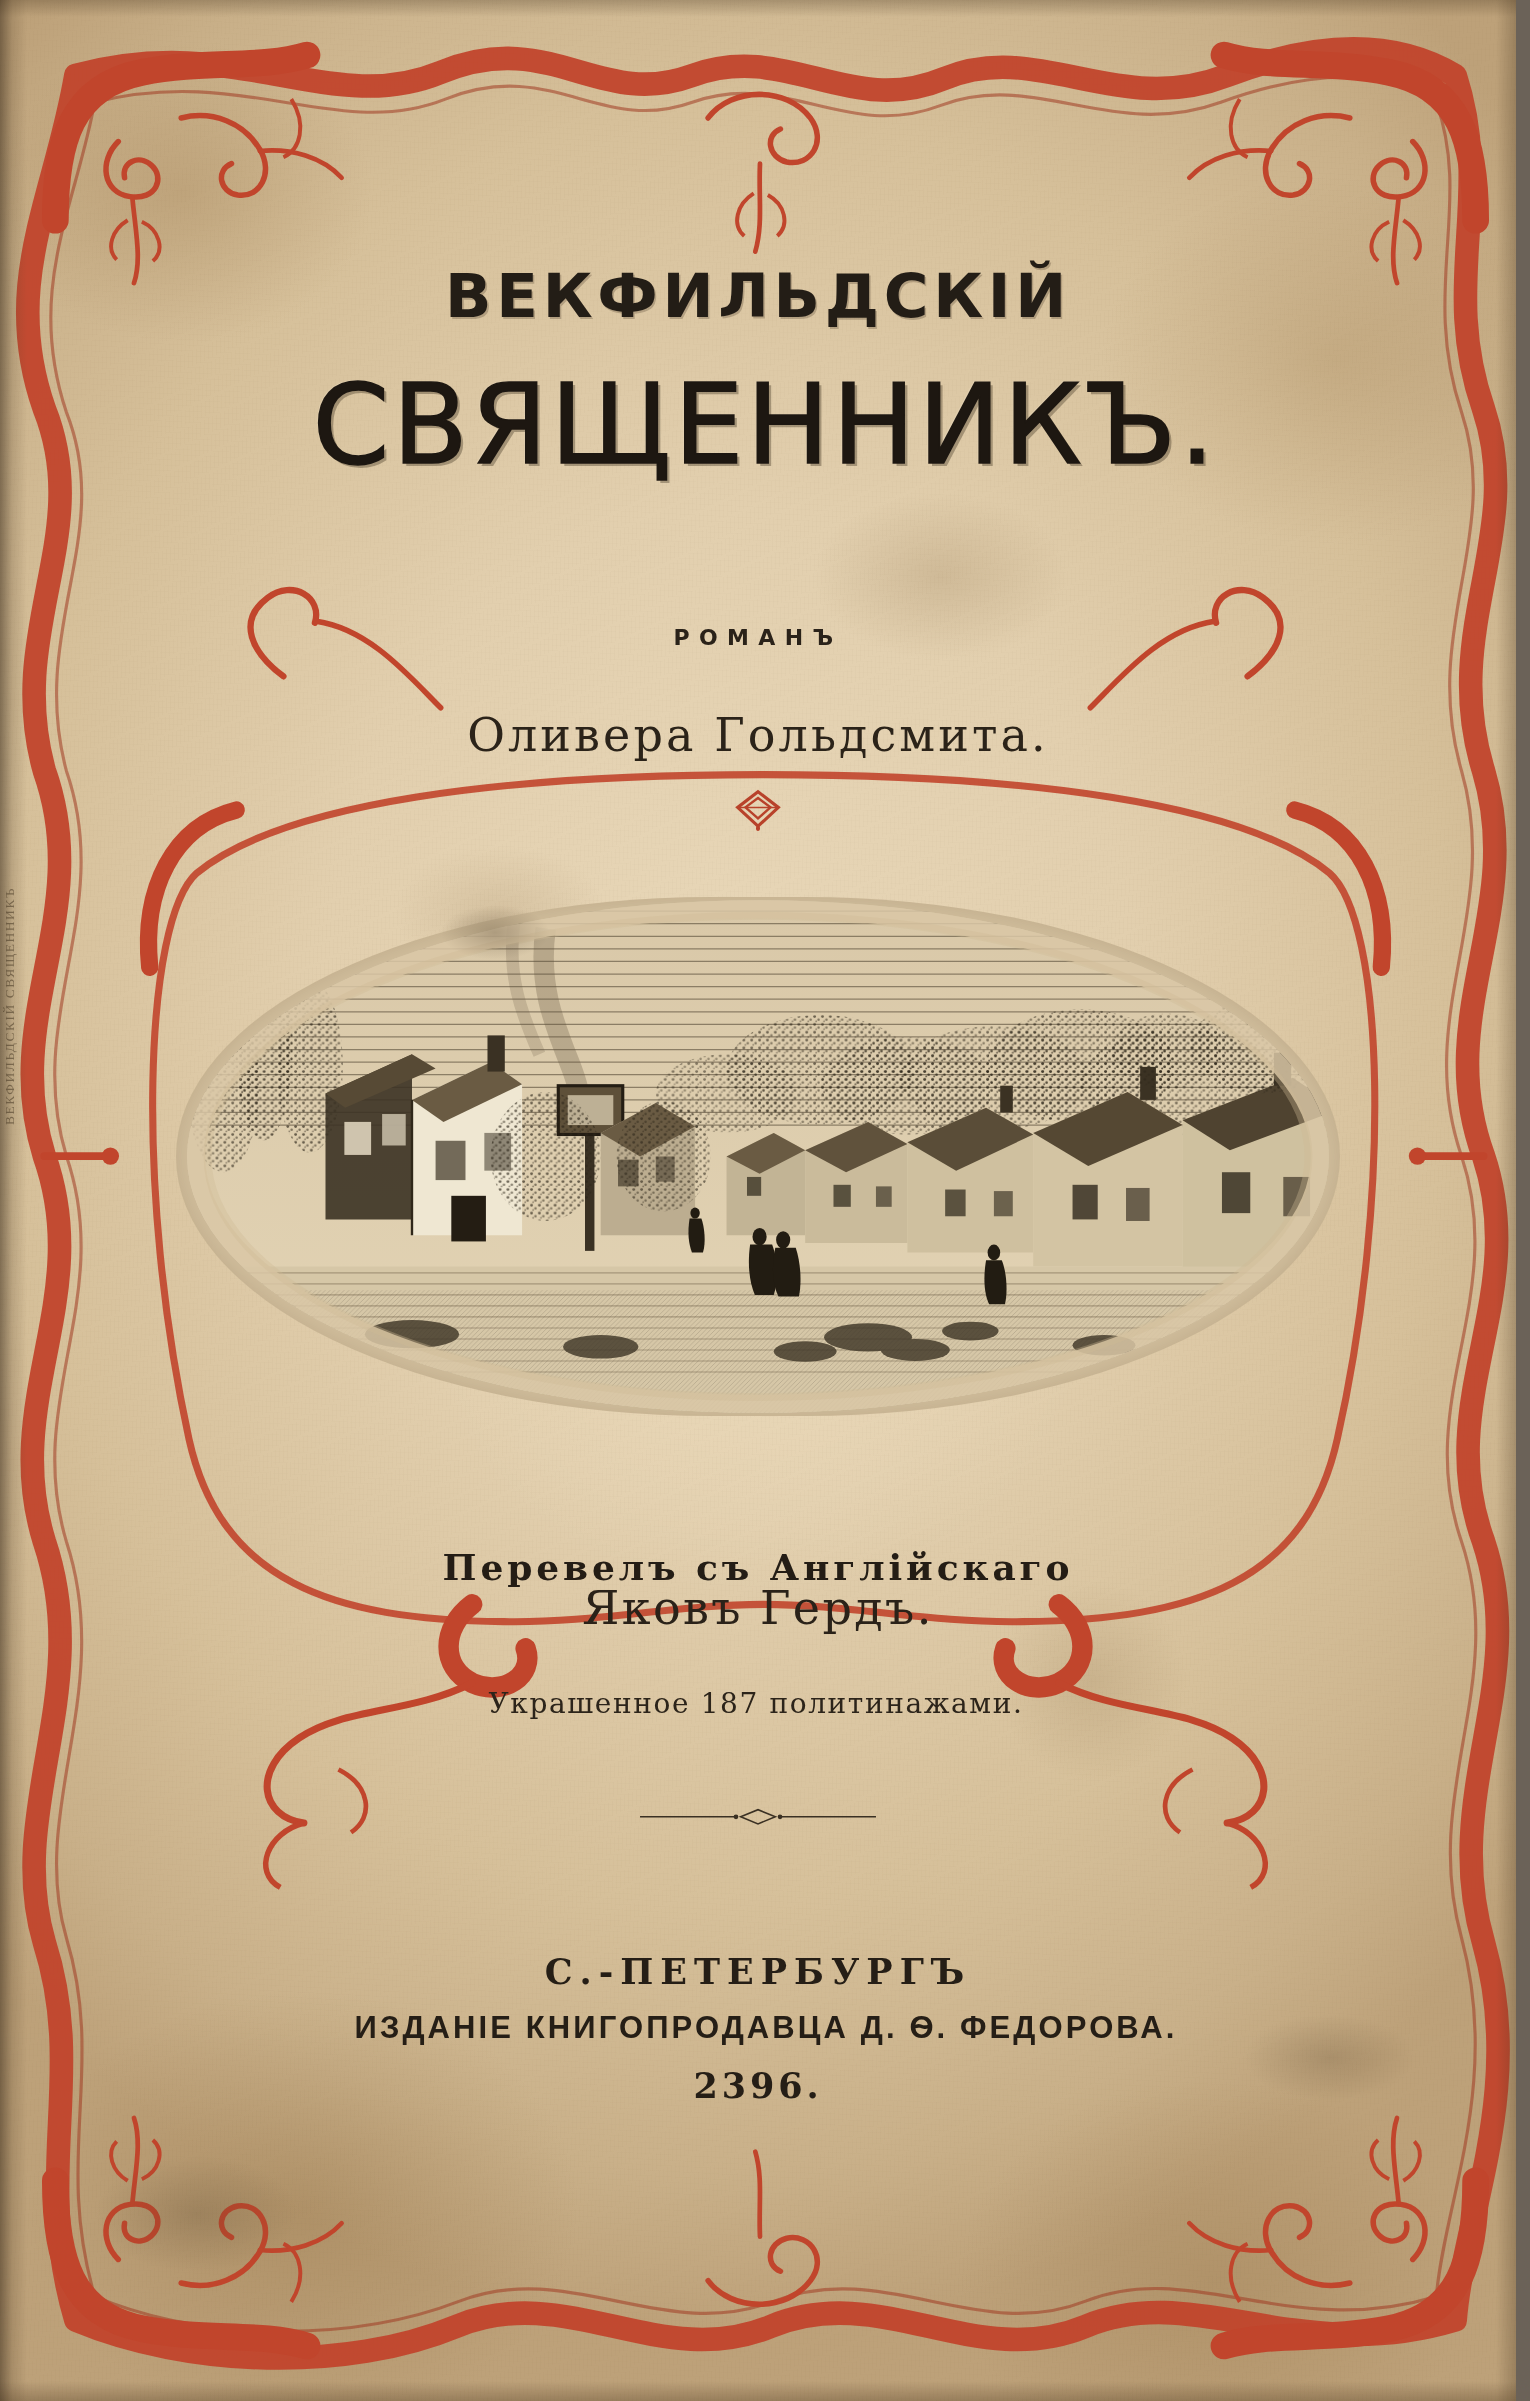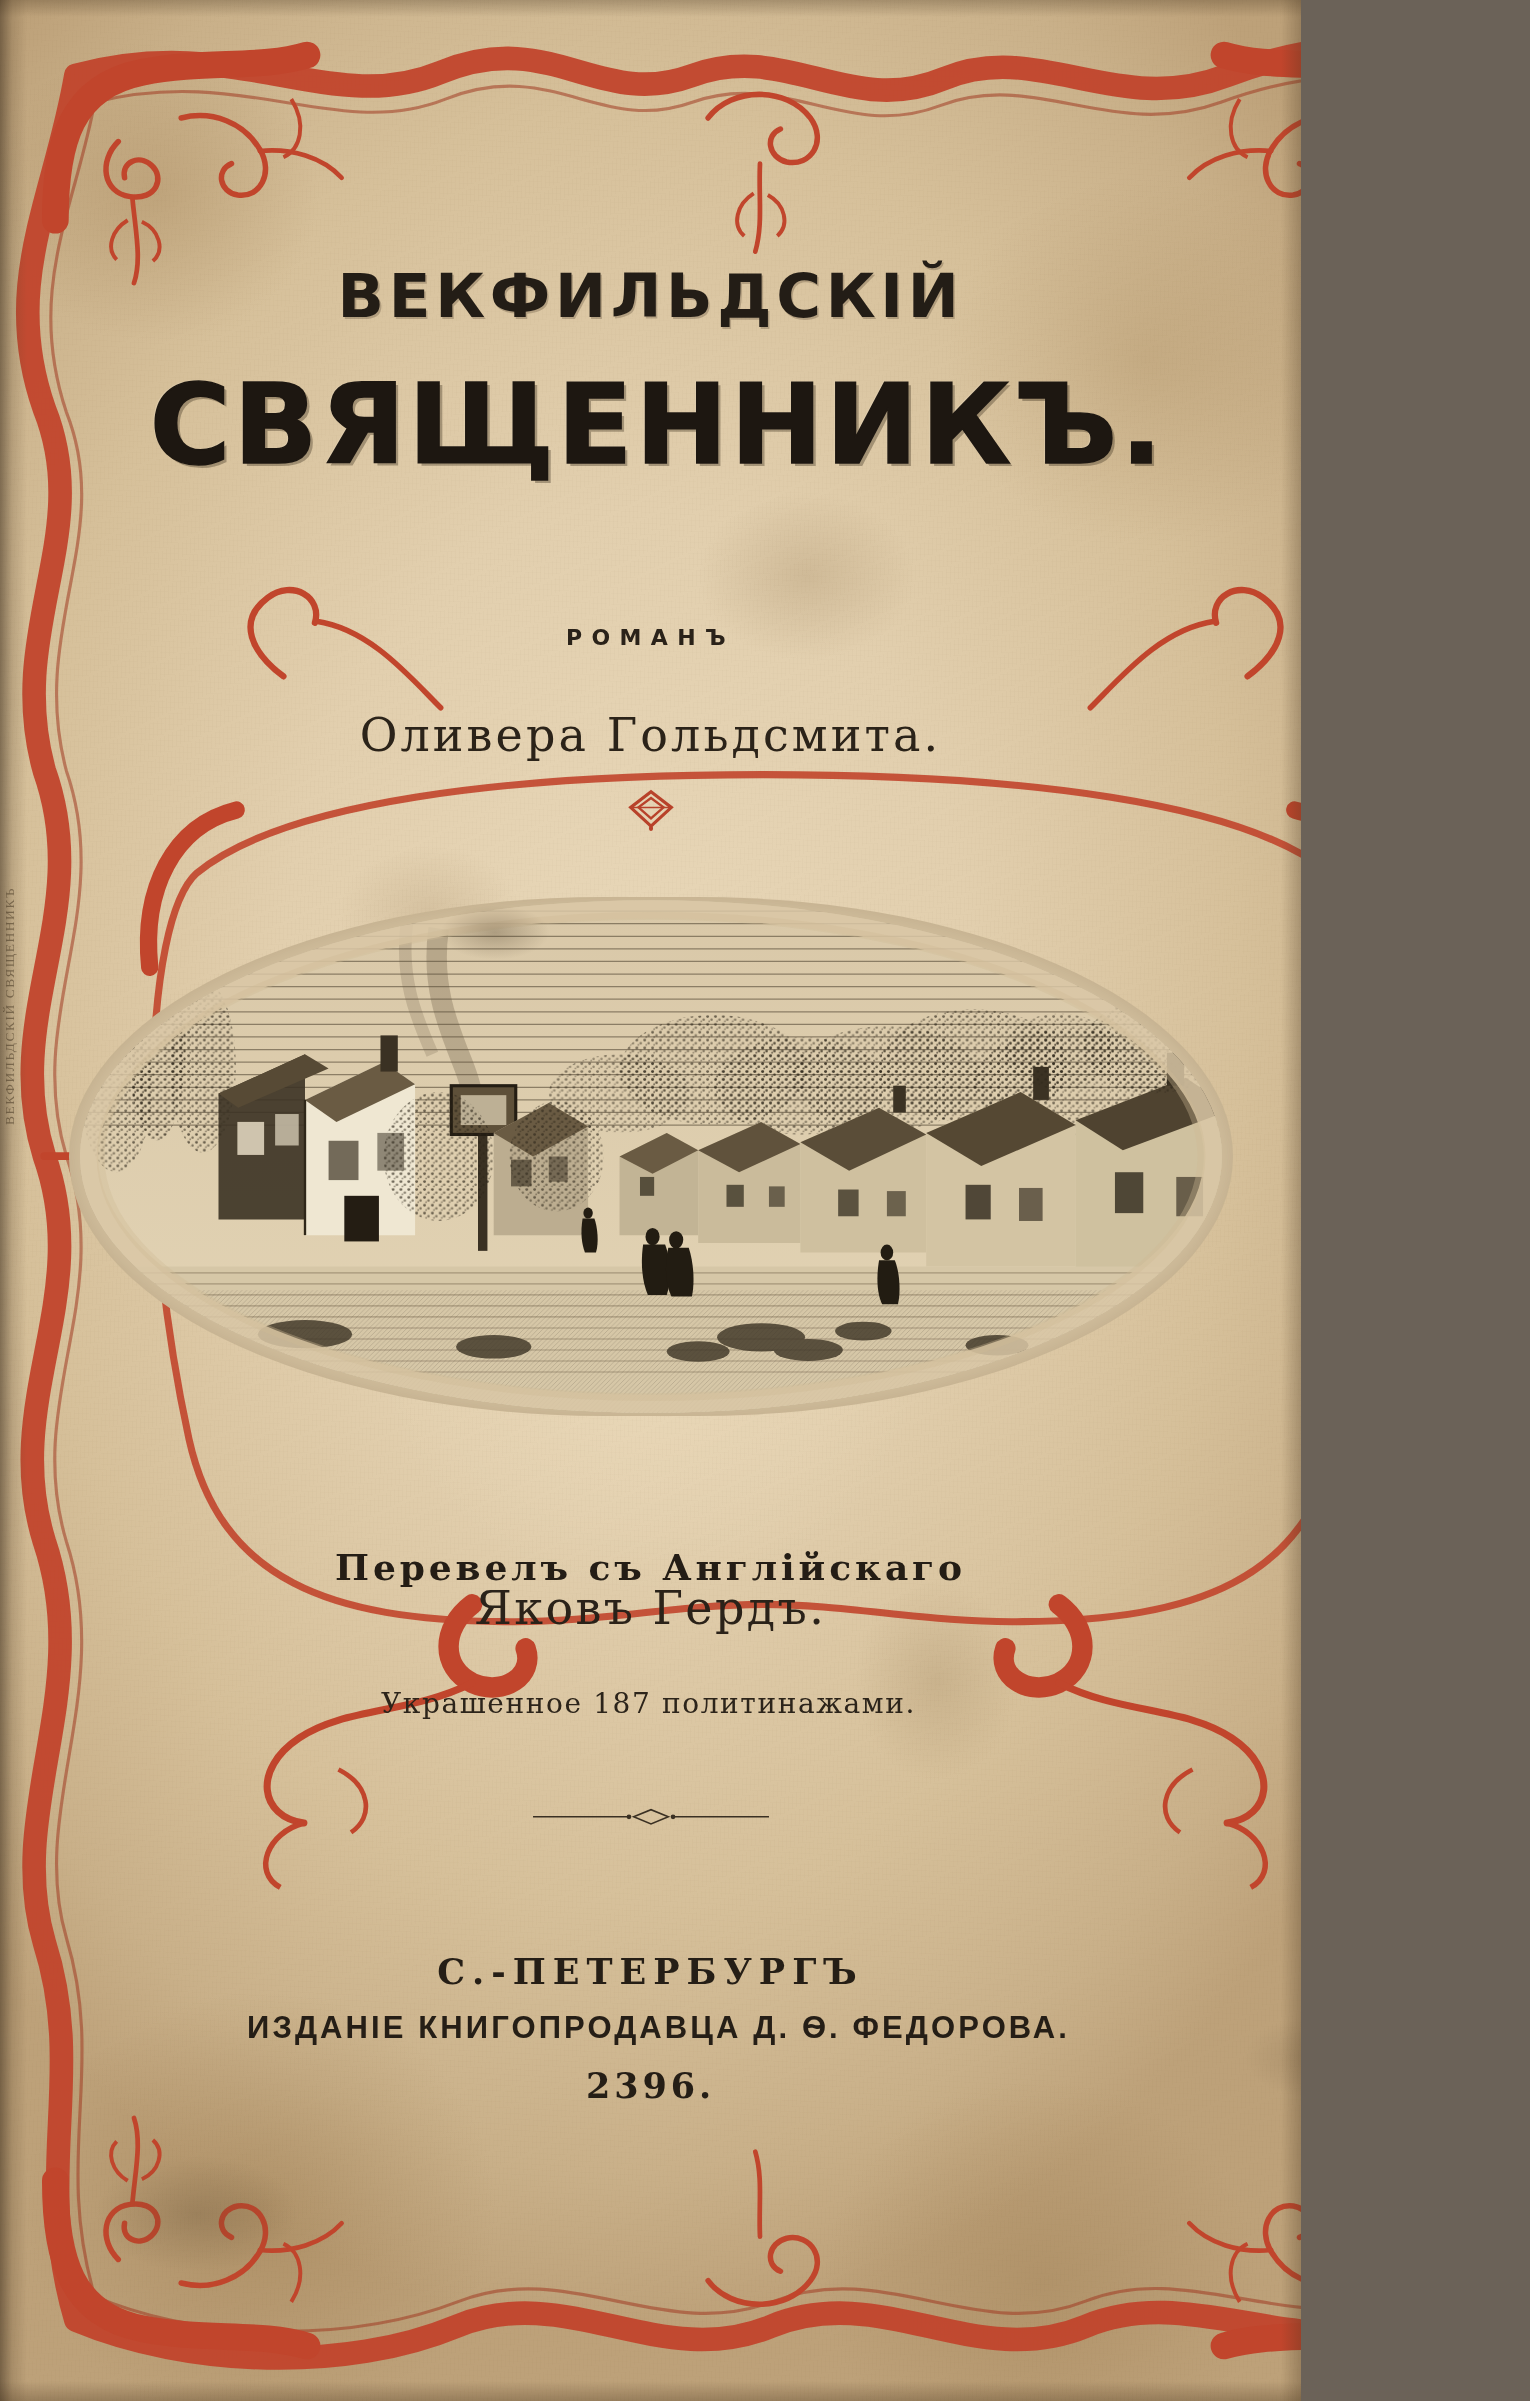--- a/index.html
+++ b/index.html
@@ -5,26 +5,25 @@
   html, body {
     margin: 0;
     padding: 0;
     background: #6b6258;
   }
   body {
     font-family: "Liberation Serif", serif;
   }
   .page {
     position: relative;
-    width: 1293px;
+    width: 1516px;
     height: 2401px;
     overflow: hidden;
     background:
       radial-gradient(ellipse 70% 55% at 48% 42%, #e8d7b8 0%, #e2cfae 38%, #d6c09a 68%, #c9b089 88%, #bda179 100%);
-    padding-left: 8px;
   }
   
   .paper-texture {
     position: absolute;
     inset: 0;
     background-image:
       radial-gradient(ellipse 18% 9% at 12% 8%, rgba(150,115,70,.28), rgba(150,115,70,0) 70%),
       radial-gradient(ellipse 22% 11% at 88% 15%, rgba(150,115,70,.22), rgba(150,115,70,0) 70%),
       radial-gradient(ellipse 26% 13% at 20% 92%, rgba(140,105,60,.30), rgba(140,105,60,0) 70%),
       radial-gradient(ellipse 24% 12% at 80% 95%, rgba(140,105,60,.26), rgba(140,105,60,0) 70%),
@@ -111,21 +110,21 @@
     font-size: 61px;
     letter-spacing: 4.7px;
     color: #231d16;
     text-shadow: 1.6px 1.6px 0 rgba(60,45,28,.25);
   }
   .title-main {
     position: absolute;
     top: 370px;
     left: 14px; right: 0;
     font-family: "DejaVu Sans", sans-serif;
-    font-weight: 700;
+    font-weight: 400;
     font-size: 110px;
     line-height: 1;
     letter-spacing: 3.1px;
     color: #1d1711;
     -webkit-text-stroke: 1.6px #1d1711;
     text-shadow:
       3.1px 3.1px 0 rgba(55,42,26,.35),
       -1.6px -0.8px 0 rgba(235,220,195,.35);
   }
   .subtitle-roman {

